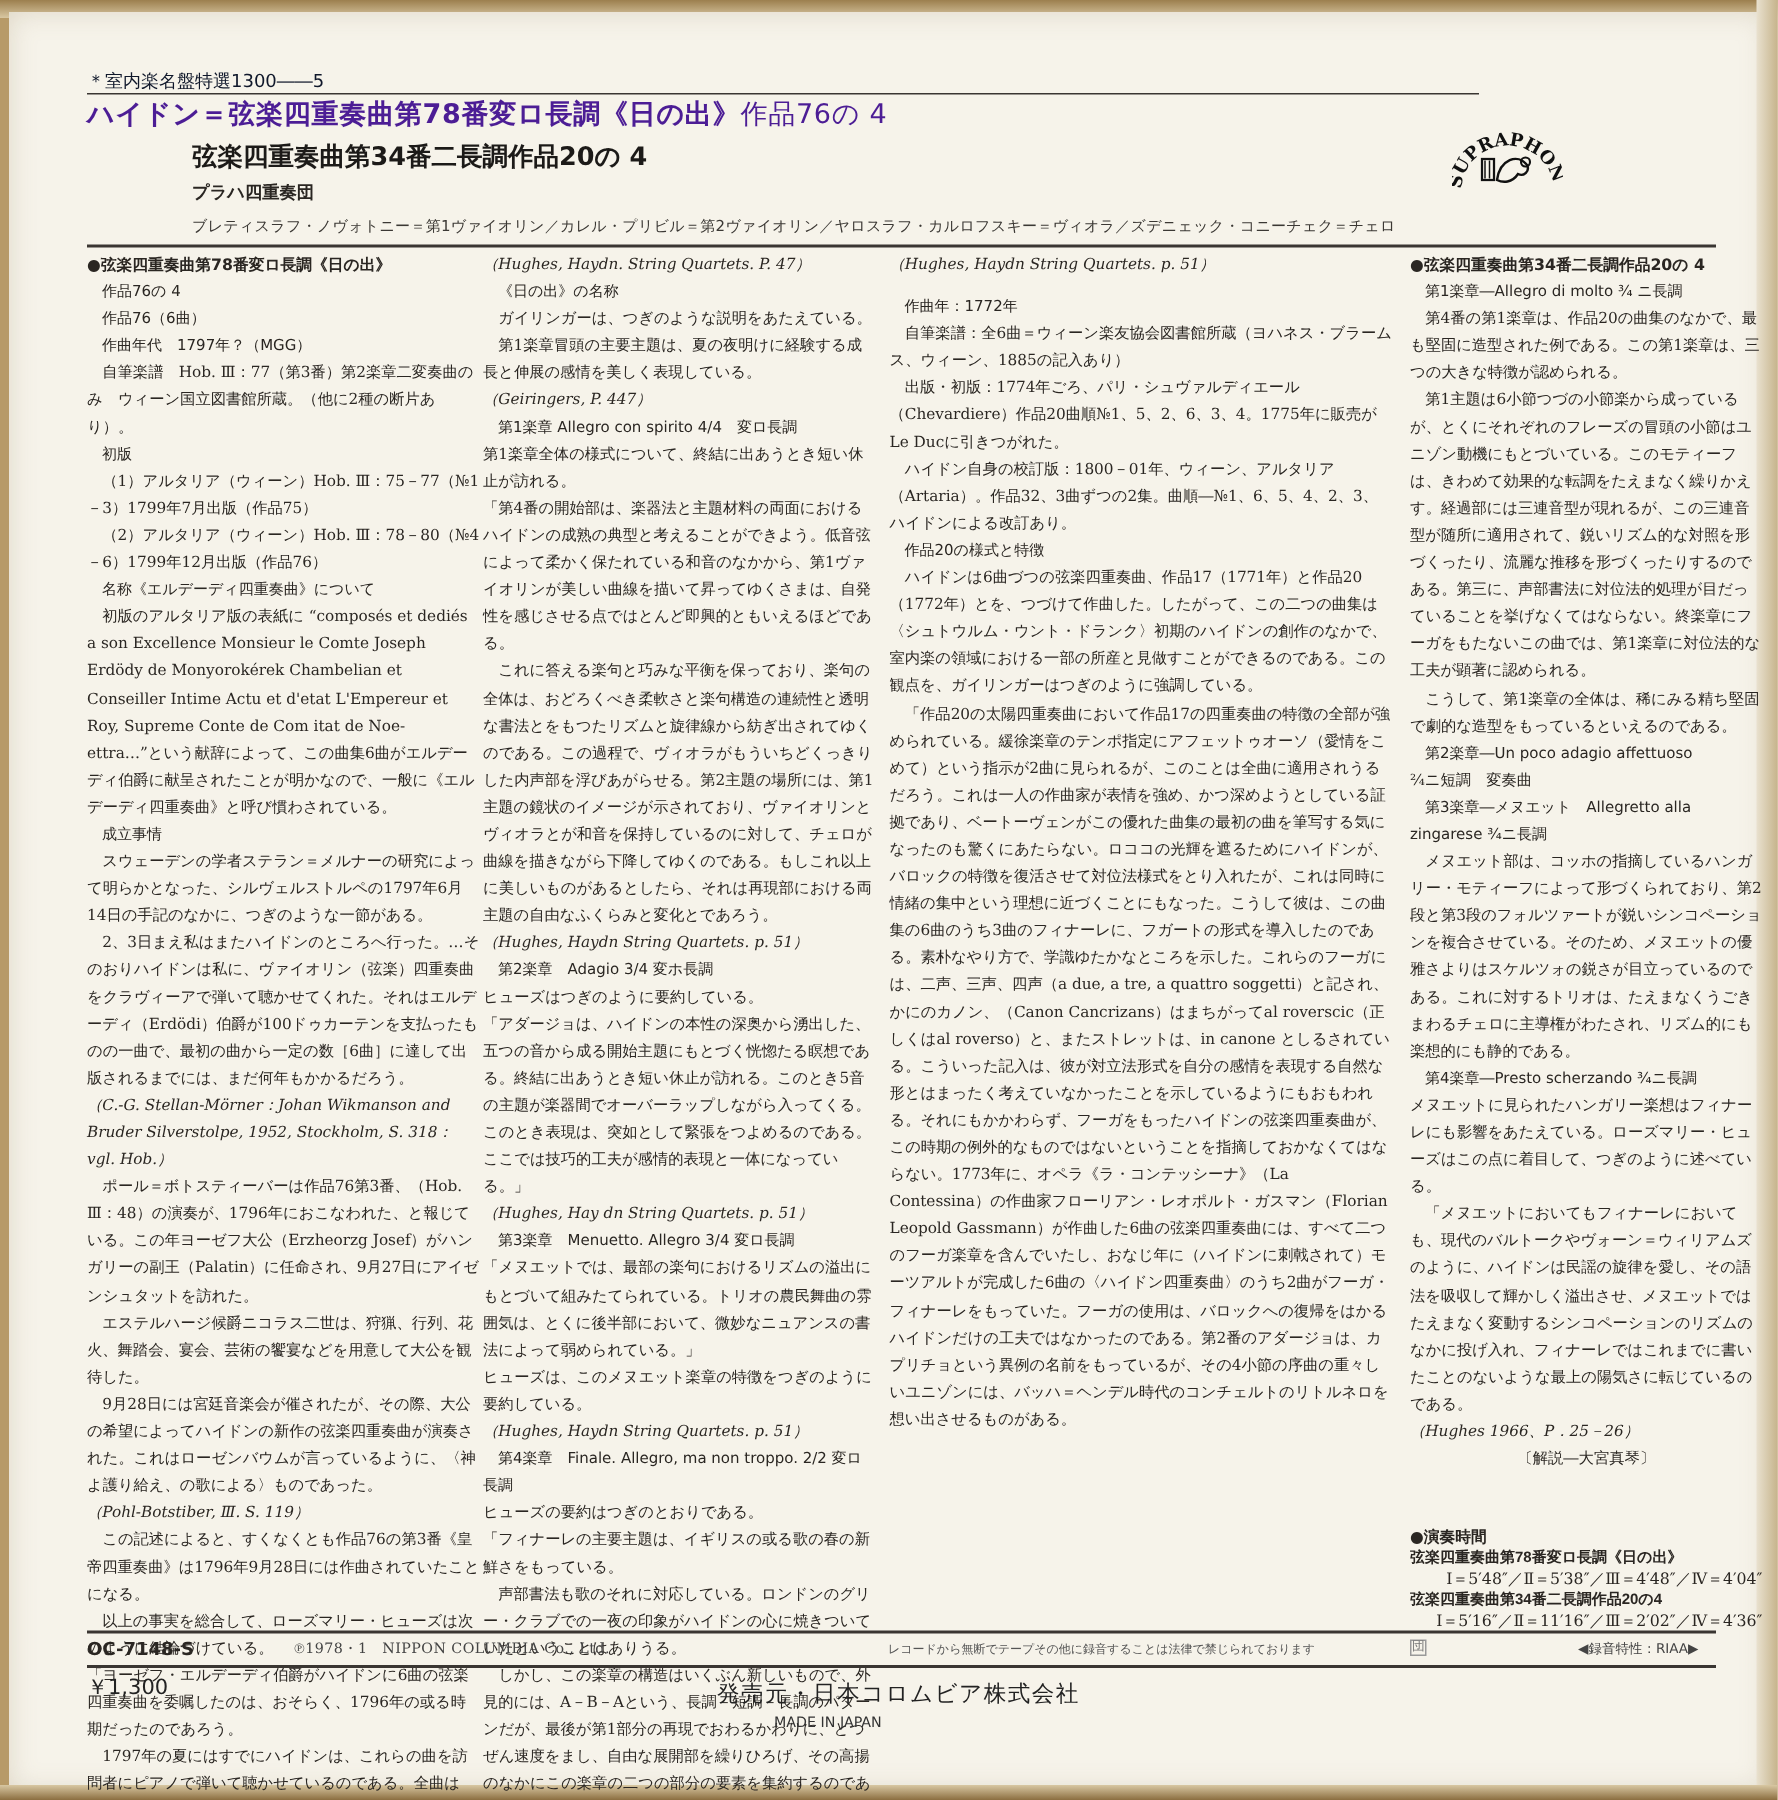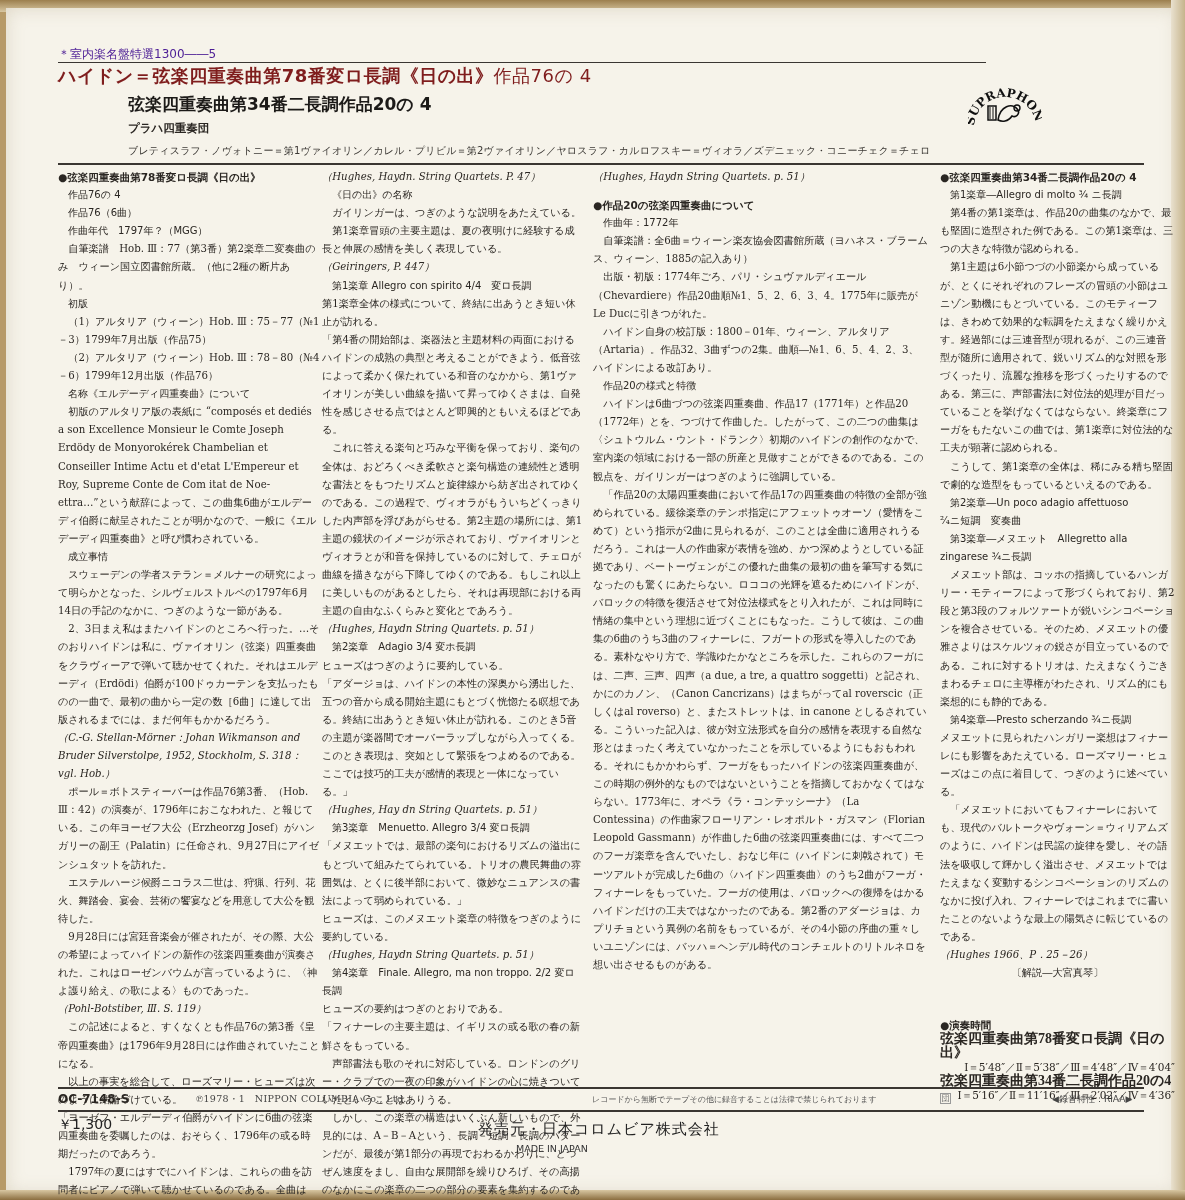--- a/index.html
+++ b/index.html
@@ -12,23 +12,23 @@
   }
   .sleeve {
     position:absolute; left:6px; top:8px; width:1172px; height:1186px;
     background:#f6f3ea;
     box-shadow: inset 0 0 18px rgba(150,130,90,0.25);
   }
   .shine-top { position:absolute; left:0; top:0; width:1185px; height:12px; background:linear-gradient(#9c7f4e,#d8c7a2); }
   .shine-bottom { position:absolute; left:0; bottom:0; width:1185px; height:10px; background:linear-gradient(#d8c7a2,#8b6e40); }
   .shine-right { position:absolute; right:0; top:0; width:14px; height:1200px; background:linear-gradient(90deg,#e9e1cf,#c6b48c); }
 
-  .series { position:absolute; left:58px; top:46px; font-family:"DejaVu Sans",sans-serif; font-size:12px; color:#4c1d95;text-align:right; }
+  .series { position:absolute; left:58px; top:46px; font-family:"DejaVu Sans",sans-serif; font-size:12px; color:#0f172a;text-align:right; }
   .rule { position:absolute; background:#3a3632; height:1px; }
-  .title1 { position:absolute; left:58px; top:64px; font-family:"DejaVu Sans",sans-serif; font-size:18px; font-weight:bold; color:#7f1d1d; letter-spacing:0.5px; }
+  .title1 { position:absolute; left:58px; top:64px; font-family:"DejaVu Sans",sans-serif; font-size:18px; font-weight:bold; color:#4c1d95; letter-spacing:0.5px; }
   .title1 .light { font-weight:normal; }
   .title2 { position:absolute; left:128px; top:93px; font-family:"DejaVu Sans",sans-serif; font-size:17px; font-weight:bold; color:#1c1a18; }
   .title2 .light { font-weight:bold;text-align:right; }
   .ensemble { position:absolute; left:128px; top:121px; font-family:"DejaVu Sans",sans-serif; font-size:11.5px; font-weight:bold; }
   .members { position:absolute; left:128px; top:144px; font-family:"DejaVu Sans",sans-serif; font-size:10px; color:#3b3834; letter-spacing:0.2px; }
 
   .logo { position:absolute; left:968px; top:76px; width:74px; height:60px; }
 
   .col { position:absolute; top:168px; font-size:10.2px; line-height:18.1px; color:#2a2622; }
   .col p { margin:0; text-indent:1em; }
@@ -36,21 +36,21 @@
   .col .h { font-family:"DejaVu Sans",sans-serif; font-weight:bold; font-size:10.5px; text-indent:0; }
   .col .sub { text-indent:1em; font-family:"DejaVu Sans",sans-serif; font-size:10px; }
   .col .cite { text-indent:0; font-style:italic; }
   .col .gap { height:10px; }
   .col .right { text-align:center; text-indent:0; }
   .c1 { left:58px; width:262px; }
   .c2 { left:322px; width:262px; }
   .c3 { left:593px; width:336px; }
   .c4 { left:940px; width:235px; }
 
-  .times .tl { font-family:Liberation Serif, serif; font-weight:bold; font-size:14px; text-indent:0; }
+  .times .tl { font-family:Liberation Sans, sans-serif; font-weight:bold; font-size:10px; text-indent:0; }
   .times .tv { text-indent:0; font-size:10.5px;text-align:right; }
 
   .footer-code { position:absolute; left:58px; top:1092px; font-family:"DejaVu Sans",sans-serif; font-weight:bold; font-size:12px; }
   .footer-copy { position:absolute; left:196px; top:1093px; font-size:9.5px; color:#444; letter-spacing:0.3px; }
   .footer-warning { position:absolute; left:592px; top:1094px; font-family:"DejaVu Sans",sans-serif; font-size:8px; color:#555; }
   .footer-mark { position:absolute; left:940px; top:1093px; font-size:8.5px; color:#777; border:1px solid #999; width:9px; height:9px; line-height:9px; text-align:center; }
   .footer-riaa { position:absolute; left:1052px; top:1093px; font-family:"DejaVu Sans",sans-serif; font-size:9px; color:#444; }
   .price { position:absolute; left:58px; top:1116px; font-family:"DejaVu Sans",sans-serif; font-size:14px; color:#222; }
   .distributor { position:absolute; left:478px; top:1120px; font-family:"DejaVu Sans",sans-serif; font-size:15px; color:#222; letter-spacing:1px; }
   .made { position:absolute; left:516px; top:1143px; font-family:"DejaVu Sans",sans-serif; font-size:9.5px; color:#333; }
@@ -99,21 +99,21 @@
     <p class="">自筆楽譜　Hob. Ⅲ：77（第3番）第2楽章二変奏曲のみ　ウィーン国立図書館所蔵。（他に2種の断片あり）。</p>
     <p class="sub">初版</p>
     <p class="">（1）アルタリア（ウィーン）Hob. Ⅲ：75－77（№1－3）1799年7月出版（作品75）</p>
     <p class="">（2）アルタリア（ウィーン）Hob. Ⅲ：78－80（№4－6）1799年12月出版（作品76）</p>
     <p class="sub">名称《エルデーディ四重奏曲》について</p>
     <p class="">初版のアルタリア版の表紙に “composés et dediés a son Excellence Monsieur le Comte Joseph Erdödy de Monyorokérek Chambelian et Conseiller Intime Actu et d'etat L'Empereur et Roy, Supreme Conte de Com itat de Noe-ettra…”という献辞によって、この曲集6曲がエルデーディ伯爵に献呈されたことが明かなので、一般に《エルデーディ四重奏曲》と呼び慣わされている。</p>
     <p class="sub">成立事情</p>
     <p class="">スウェーデンの学者ステラン＝メルナーの研究によって明らかとなった、シルヴェルストルペの1797年6月14日の手記のなかに、つぎのような一節がある。</p>
     <p class="">2、3日まえ私はまたハイドンのところへ行った。…そのおりハイドンは私に、ヴァイオリン（弦楽）四重奏曲をクラヴィーアで弾いて聴かせてくれた。それはエルデーディ（Erdödi）伯爵が100ドゥカーテンを支払ったものの一曲で、最初の曲から一定の数［6曲］に達して出版されるまでには、まだ何年もかかるだろう。</p>
     <p class="cite">（C.-G. Stellan-Mörner：Johan Wikmanson and Bruder Silverstolpe, 1952, Stockholm, S. 318：vgl. Hob.）</p>
-    <p class="">ポール＝ボトスティーバーは作品76第3番、（Hob. Ⅲ：42）の演奏が、1796年におこなわれた、と報じている。この年ヨーゼフ大公（Erzheorzg Josef）がハンガリーの副王（Palatin）に任命され、9月27日にアイゼンシュタットを訪れた。</p>
+    <p class="">ポール＝ボトスティーバーは作品76第3番、（Hob. Ⅲ：48）の演奏が、1796年におこなわれた、と報じている。この年ヨーゼフ大公（Erzheorzg Josef）がハンガリーの副王（Palatin）に任命され、9月27日にアイゼンシュタットを訪れた。</p>
     <p class="">エステルハージ候爵ニコラス二世は、狩猟、行列、花火、舞踏会、宴会、芸術の饗宴などを用意して大公を観待した。</p>
     <p class="">9月28日には宮廷音楽会が催されたが、その際、大公の希望によってハイドンの新作の弦楽四重奏曲が演奏された。これはローゼンバウムが言っているように、〈神よ護り給え、の歌による〉ものであった。</p>
     <p class="cite">（Pohl-Botstiber, Ⅲ. S. 119）</p>
     <p class="">この記述によると、すくなくとも作品76の第3番《皇帝四重奏曲》は1796年9月28日には作曲されていたことになる。</p>
     <p class="">以上の事実を総合して、ローズマリー・ヒューズは次のように結論づけている。</p>
     <p class="ni">「ヨーゼフ・エルデーディ伯爵がハイドンに6曲の弦楽四重奏曲を委嘱したのは、おそらく、1796年の或る時期だったのであろう。</p>
     <p class="">1797年の夏にはすでにハイドンは、これらの曲を訪問者にピアノで弾いて聴かせているのである。全曲は1799年に、作品76・75として出版された。」</p>
   </div>
 <div class="col c2" id="c2">
     <p class="cite">（Hughes, Haydn. String Quartets. P. 47）</p>
@@ -136,21 +136,20 @@
     <p class="cite">（Hughes, Haydn String Quartets. p. 51）</p>
     <p class="sub">第4楽章　Finale. Allegro, ma non troppo. 2/2 変ロ長調</p>
     <p class="ni">ヒューズの要約はつぎのとおりである。</p>
     <p class="ni">「フィナーレの主要主題は、イギリスの或る歌の春の新鮮さをもっている。</p>
     <p class="">声部書法も歌のそれに対応している。ロンドンのグリー・クラブでの一夜の印象がハイドンの心に焼きついていたということはありうる。</p>
     <p class="">しかし、この楽章の構造はいくぶん新しいもので、外見的には、A－B－Aという、長調－短調－長調のパターンだが、最後が第1部分の再現でおわるかわりに、とつぜん速度をまし、自由な展開部を繰りひろげ、その高揚のなかにこの楽章の二つの部分の要素を集約するのである。</p>
   </div>
 <div class="col c3" id="c3">
     <p class="cite">（Hughes, Haydn String Quartets. p. 51）</p>
     <div class="gap"></div>
-    <p class="h">●作品20の弦楽四重奏曲について</p>
     <p class="sub">作曲年：1772年</p>
     <p class="">自筆楽譜：全6曲＝ウィーン楽友協会図書館所蔵（ヨハネス・ブラームス、ウィーン、1885の記入あり）</p>
     <p class="">出版・初版：1774年ごろ、パリ・シュヴァルディエール（Chevardiere）作品20曲順№1、5、2、6、3、4。1775年に販売がLe Ducに引きつがれた。</p>
     <p class="">ハイドン自身の校訂版：1800－01年、ウィーン、アルタリア（Artaria）。作品32、3曲ずつの2集。曲順―№1、6、5、4、2、3、ハイドンによる改訂あり。</p>
     <p class="sub">作品20の様式と特徴</p>
     <p class="">ハイドンは6曲づつの弦楽四重奏曲、作品17（1771年）と作品20（1772年）とを、つづけて作曲した。したがって、この二つの曲集は〈シュトウルム・ウント・ドランク〉初期のハイドンの創作のなかで、室内楽の領域における一部の所産と見做すことができるのである。この観点を、ガイリンガーはつぎのように強調している。</p>
     <p class="">「作品20の太陽四重奏曲において作品17の四重奏曲の特徴の全部が強められている。緩徐楽章のテンポ指定にアフェットゥオーソ（愛情をこめて）という指示が2曲に見られるが、このことは全曲に適用されうるだろう。これは一人の作曲家が表情を強め、かつ深めようとしている証拠であり、ベートーヴェンがこの優れた曲集の最初の曲を筆写する気になったのも驚くにあたらない。ロココの光輝を遮るためにハイドンが、バロックの特徴を復活させて対位法様式をとり入れたが、これは同時に情緒の集中という理想に近づくことにもなった。こうして彼は、この曲集の6曲のうち3曲のフィナーレに、フガートの形式を導入したのである。素朴なやり方で、学識ゆたかなところを示した。これらのフーガには、二声、三声、四声（a due, a tre, a quattro soggetti）と記され、かにのカノン、（Canon Cancrizans）はまちがってal roverscic（正しくはal roverso）と、またストレットは、in canone としるされている。こういった記入は、彼が対立法形式を自分の感情を表現する自然な形とはまったく考えていなかったことを示しているようにもおもわれる。それにもかかわらず、フーガをもったハイドンの弦楽四重奏曲が、この時期の例外的なものではないということを指摘しておかなくてはならない。1773年に、オペラ《ラ・コンテッシーナ》（La Contessina）の作曲家フローリアン・レオポルト・ガスマン（Florian Leopold Gassmann）が作曲した6曲の弦楽四重奏曲には、すべて二つのフーガ楽章を含んでいたし、おなじ年に（ハイドンに刺戟されて）モーツアルトが完成した6曲の〈ハイドン四重奏曲〉のうち2曲がフーガ・フィナーレをもっていた。フーガの使用は、バロックへの復帰をはかるハイドンだけの工夫ではなかったのである。第2番のアダージョは、カプリチョという異例の名前をもっているが、その4小節の序曲の重々しいユニゾンには、バッハ＝ヘンデル時代のコンチェルトのリトルネロを想い出させるものがある。</p>
   </div>
 <div class="col c4" id="c4">
 <p class="h">●弦楽四重奏曲第34番二長調作品20の 4</p>

